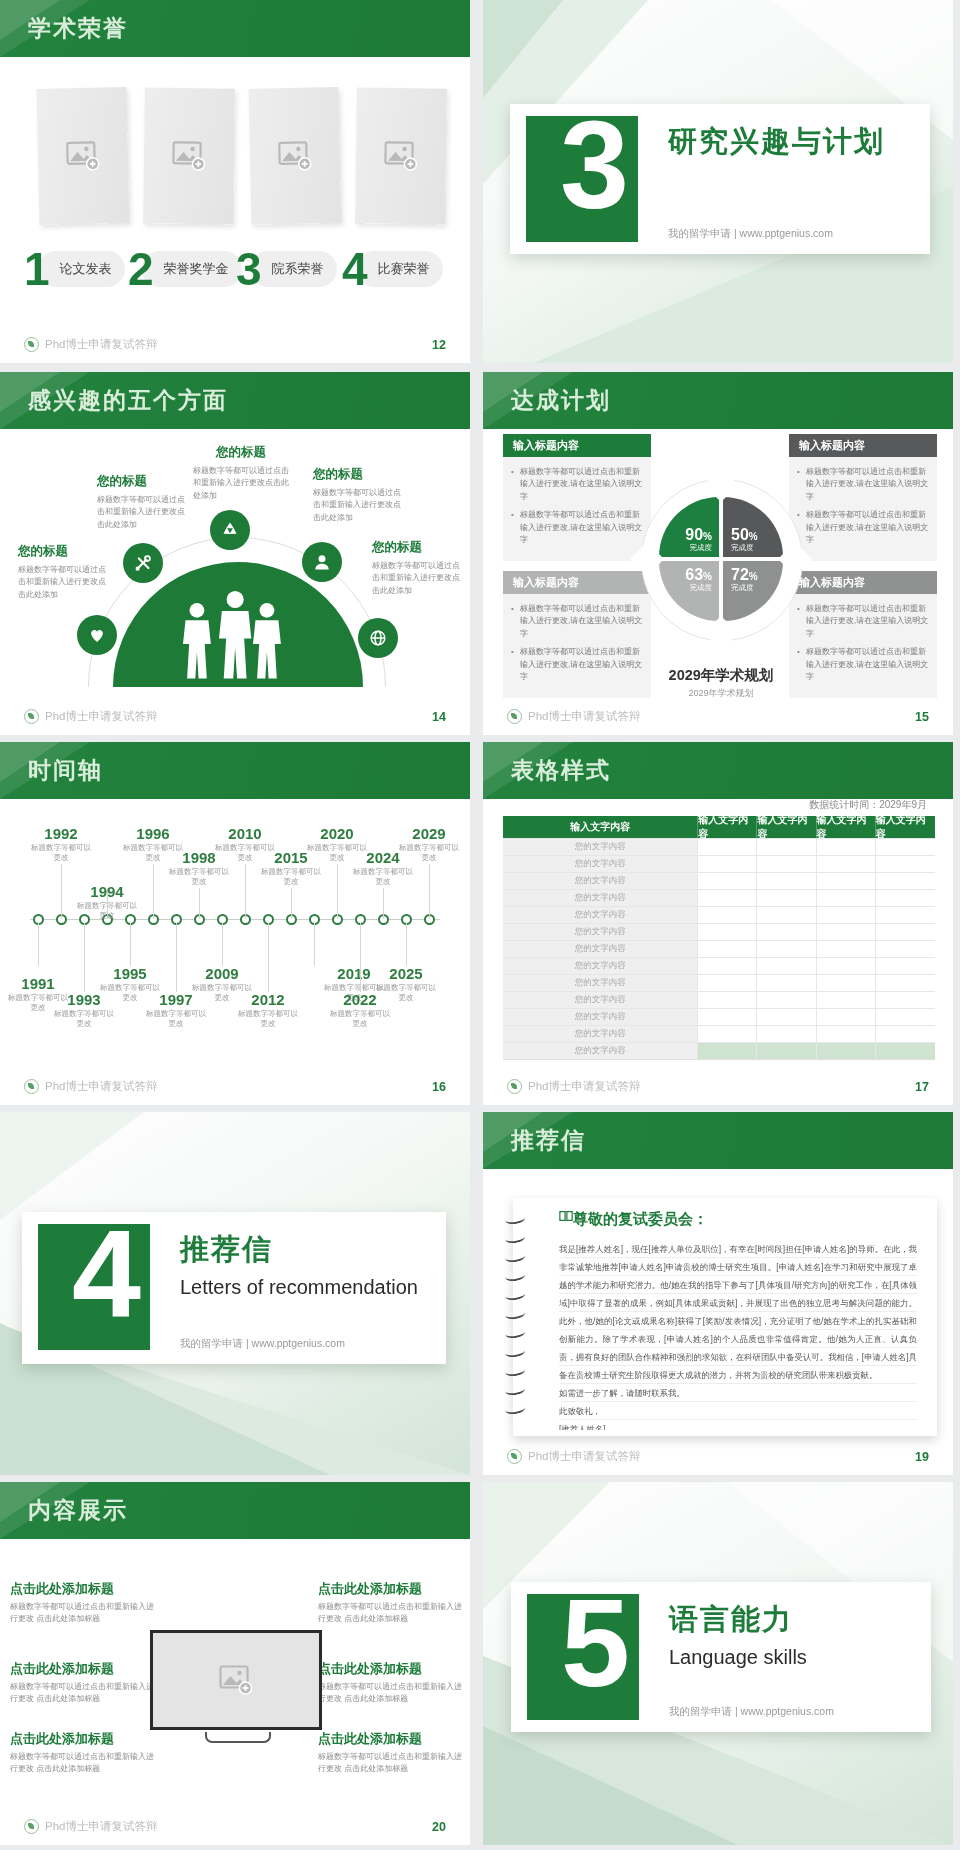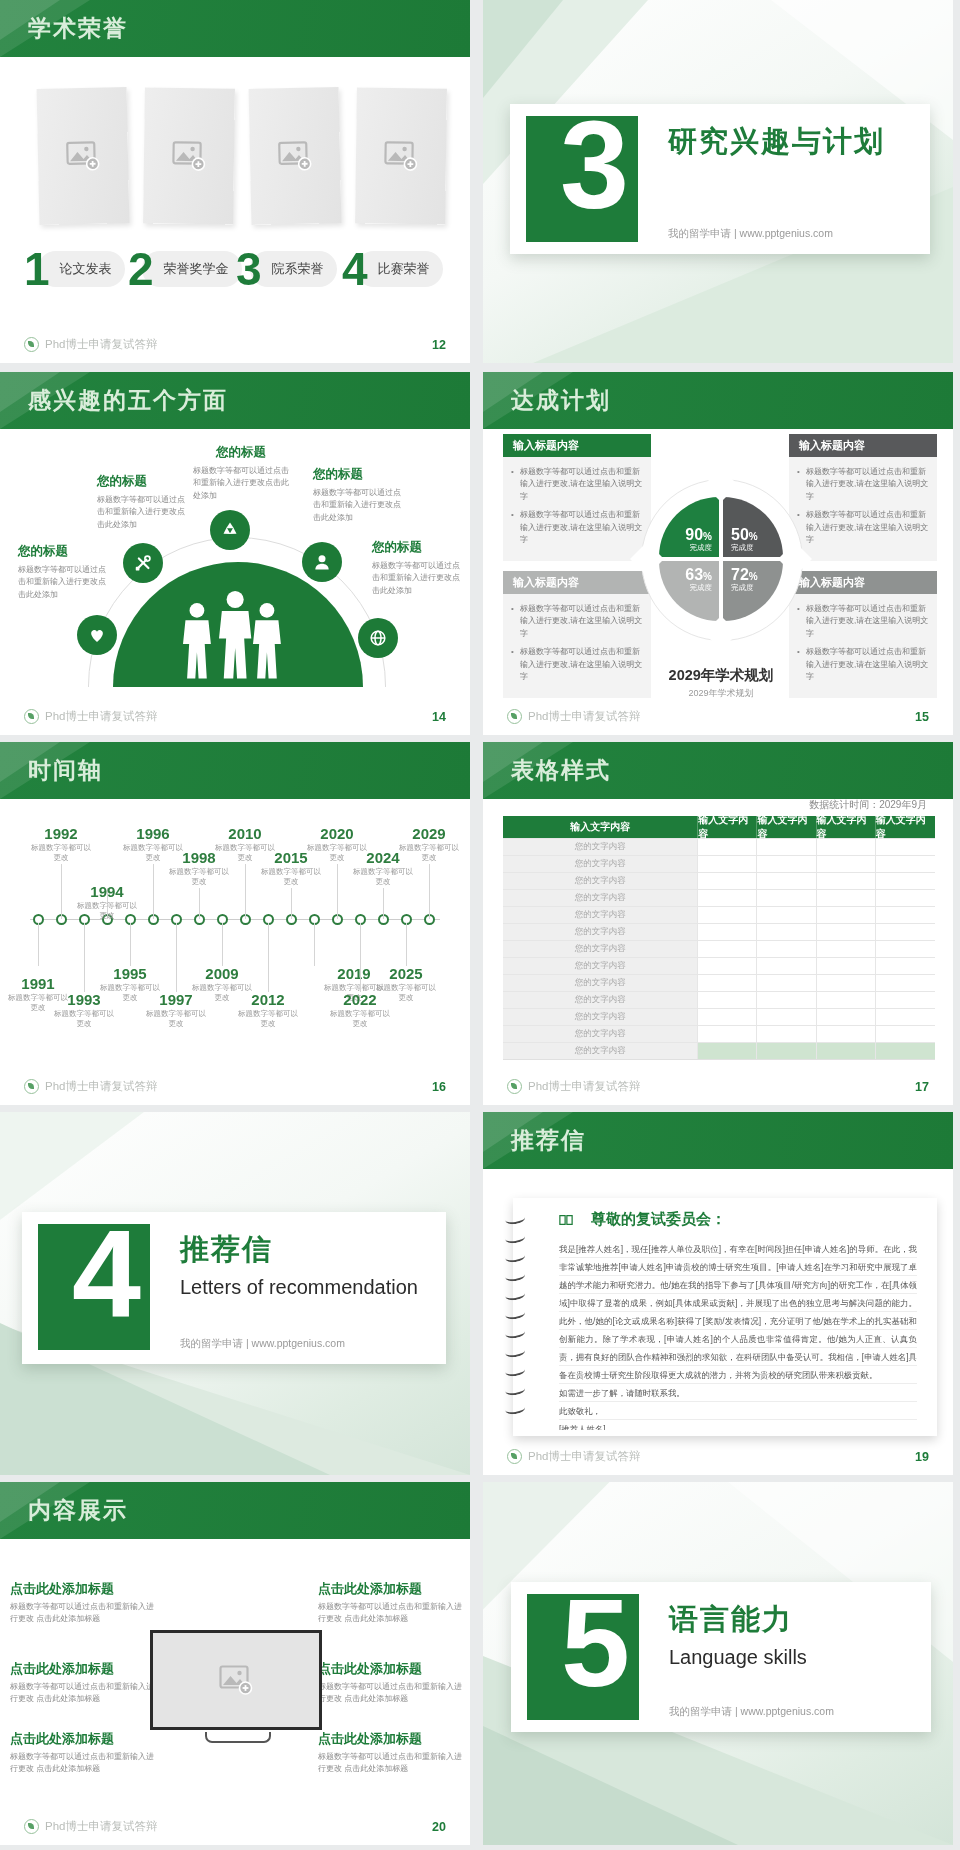--- a/index.html
+++ b/index.html
@@ -123,21 +123,21 @@
   .tc{width:13.7%;height:16px;}
   .tc.first{width:45.2%;background:#efefef;font-size:8.5px;color:#a9a9a9;display:flex;align-items:center;justify-content:center;}
   .thead .tc{height:22px;background:#1e7c3a;color:#fff;font-size:10px;font-weight:bold;display:flex;align-items:center;justify-content:center;border-right:1px solid rgba(255,255,255,.25);}
   .thead .tc.first{background:#1e7c3a;color:#fff;font-size:10px;font-weight:bold;}
   .tbody .trow{border-top:1px solid #e6e6e6;}
   .tbody .trow.lastrow .tc:not(.first){background:#cfe4d0;}
 
   
   .paper{position:absolute;left:30px;top:86px;width:424px;height:238px;background:#fff;box-shadow:0 4px 10px rgba(0,0,0,.16);}
   .hook{position:absolute;left:-8px;width:20px;height:8px;border-bottom:2.5px solid #4b4b4b;border-radius:50%;transform:rotate(-8deg);}
-  .salut{position:absolute;left:46px;top:12px;display:flex;align-items:center;gap:18px;font-size:15px;font-weight:bold;color:#1e7c3a;}
+  .salut{position:absolute;left:46px;top:12px;display:flex;gap:0;font-size:15px;font-weight:bold;color:#1e7c3a;}
   .letter-body{position:absolute;left:46px;top:42px;right:20px;bottom:6px;overflow:hidden;
     font-size:8.4px;color:#555;line-height:18px;text-align:justify;
     background:repeating-linear-gradient(#fff 0 17px,#ededed 17px 18px);}
   .letter-body p{margin:0;}
 
   
   .cblock{position:absolute;width:145px;}
   .cblock h4{margin:0 0 3px 0;font-size:13px;color:#1e7c3a;font-weight:bold;}
   .cblock p{margin:0;font-size:8px;color:#8a8a8a;line-height:1.55;}
   .tv{position:absolute;left:150px;top:148px;width:172px;height:100px;border:3px solid #2b2b2b;background:#e4e4e4;display:flex;align-items:center;justify-content:center;box-sizing:border-box;}

